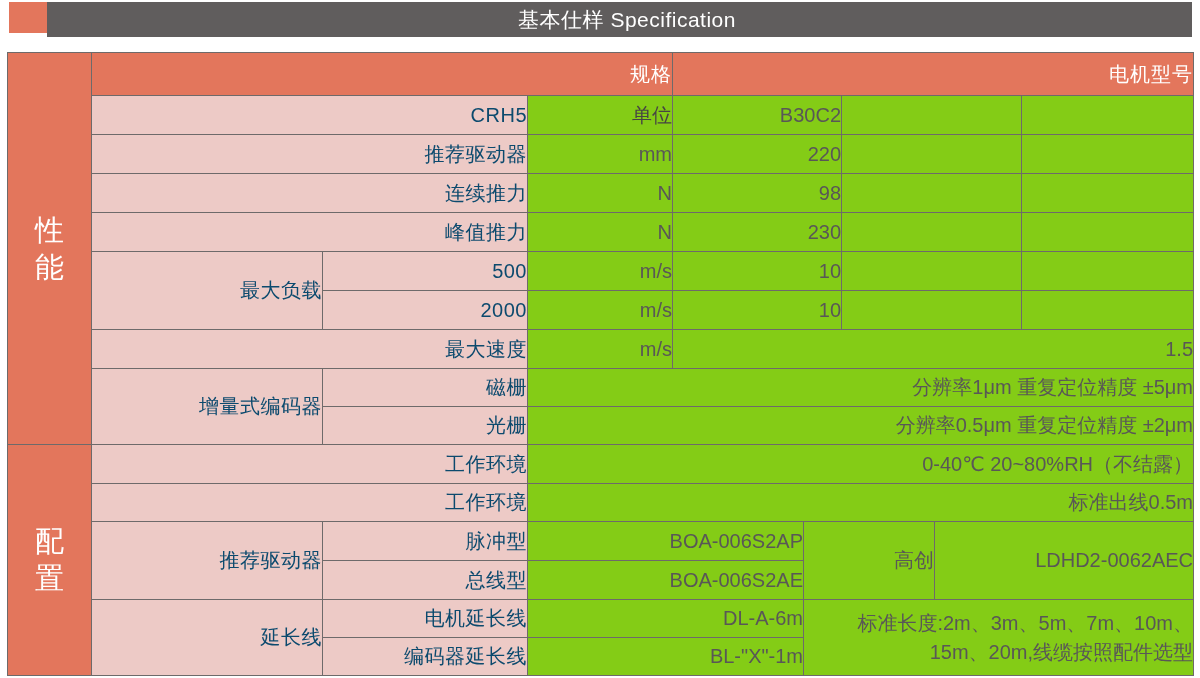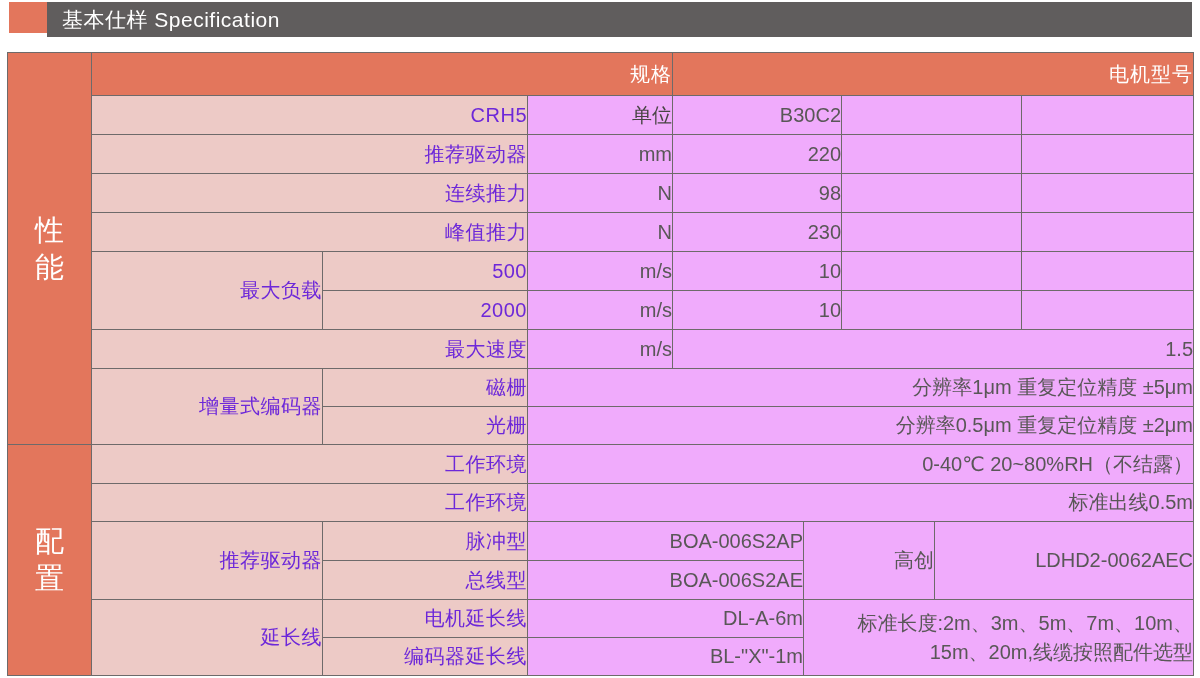--- a/index.html
+++ b/index.html
@@ -22,20 +22,21 @@
   .title-bar {
     position: absolute;
     left: 47px; top: 2px;
     width: 1145px; height: 35px;
     background: #605D5D;
     color: #ffffff;
     font-size: 21px;
     line-height: 35px;
     padding-left: 15px;
     letter-spacing: 0.5px;
+    text-align: center;
   }
   
   table.spec {
     position: absolute;
     left: 7px; top: 52px;
     width: 1187px;
     border-collapse: collapse;
     table-layout: fixed;
   }
   table.spec td {
@@ -44,22 +45,22 @@
     text-align: right;
     font-size: 20px;
     overflow: hidden;
     padding: 0;
   }
   tr.h43 { height: 43px; }
   tr.h39 { height: 39px; }
   tr.h38 { height: 38px; }
   td.sec { background: #E3765C; color: #ffffff; }
   td.hdr { background: #E3765C; color: #ffffff; font-size: 21px; letter-spacing: 1px; }
-  td.lbl { background: #EDCAC6; color: #6d28d9; letter-spacing: 0.5px; }
-  td.val { background: #f0abfc; color: #595757; margin-top: 12px; }
+  td.lbl { background: #EDCAC6; color: #0c4a6e; letter-spacing: 0.5px; }
+  td.val { background: #84cc16; color: #595757; margin-top: 12px; }
   td.val.dk { color: #474443; }
   td.note {
     font-size: 17px;
     text-align: left;
     padding: 0 13px;
     line-height: 1.45;
     color: #595757;
   }
   .vtext {
     display: flex;

